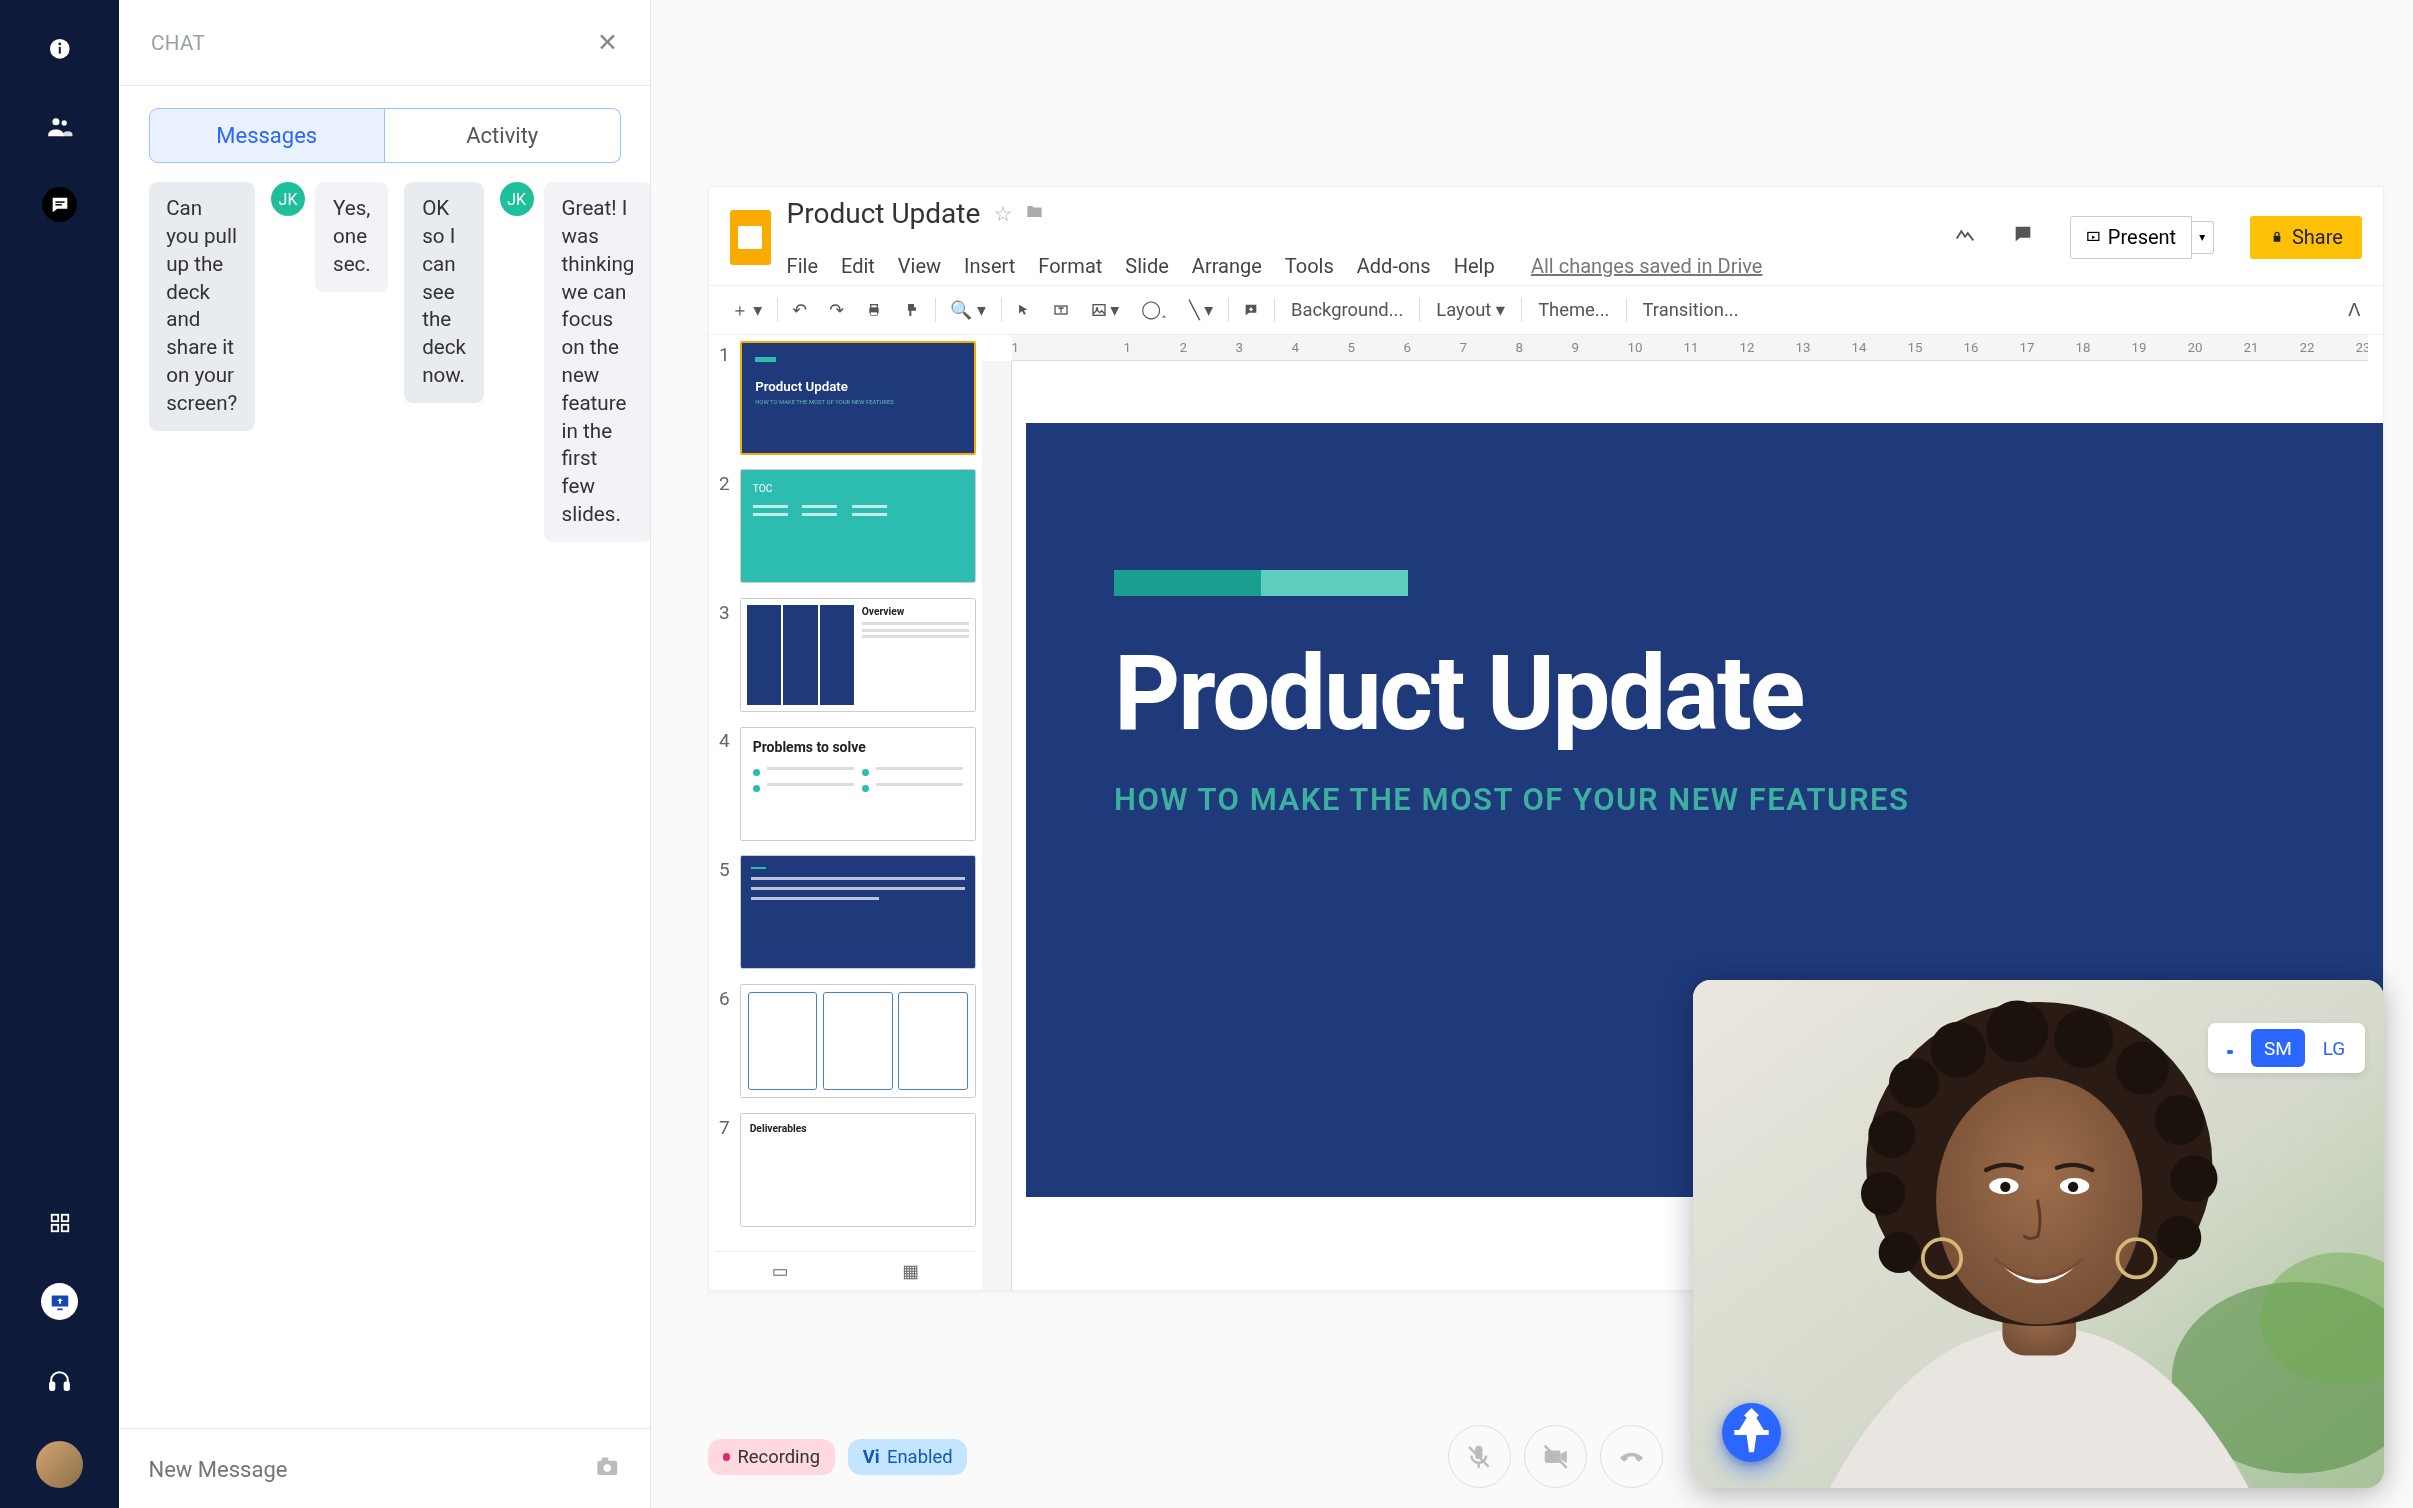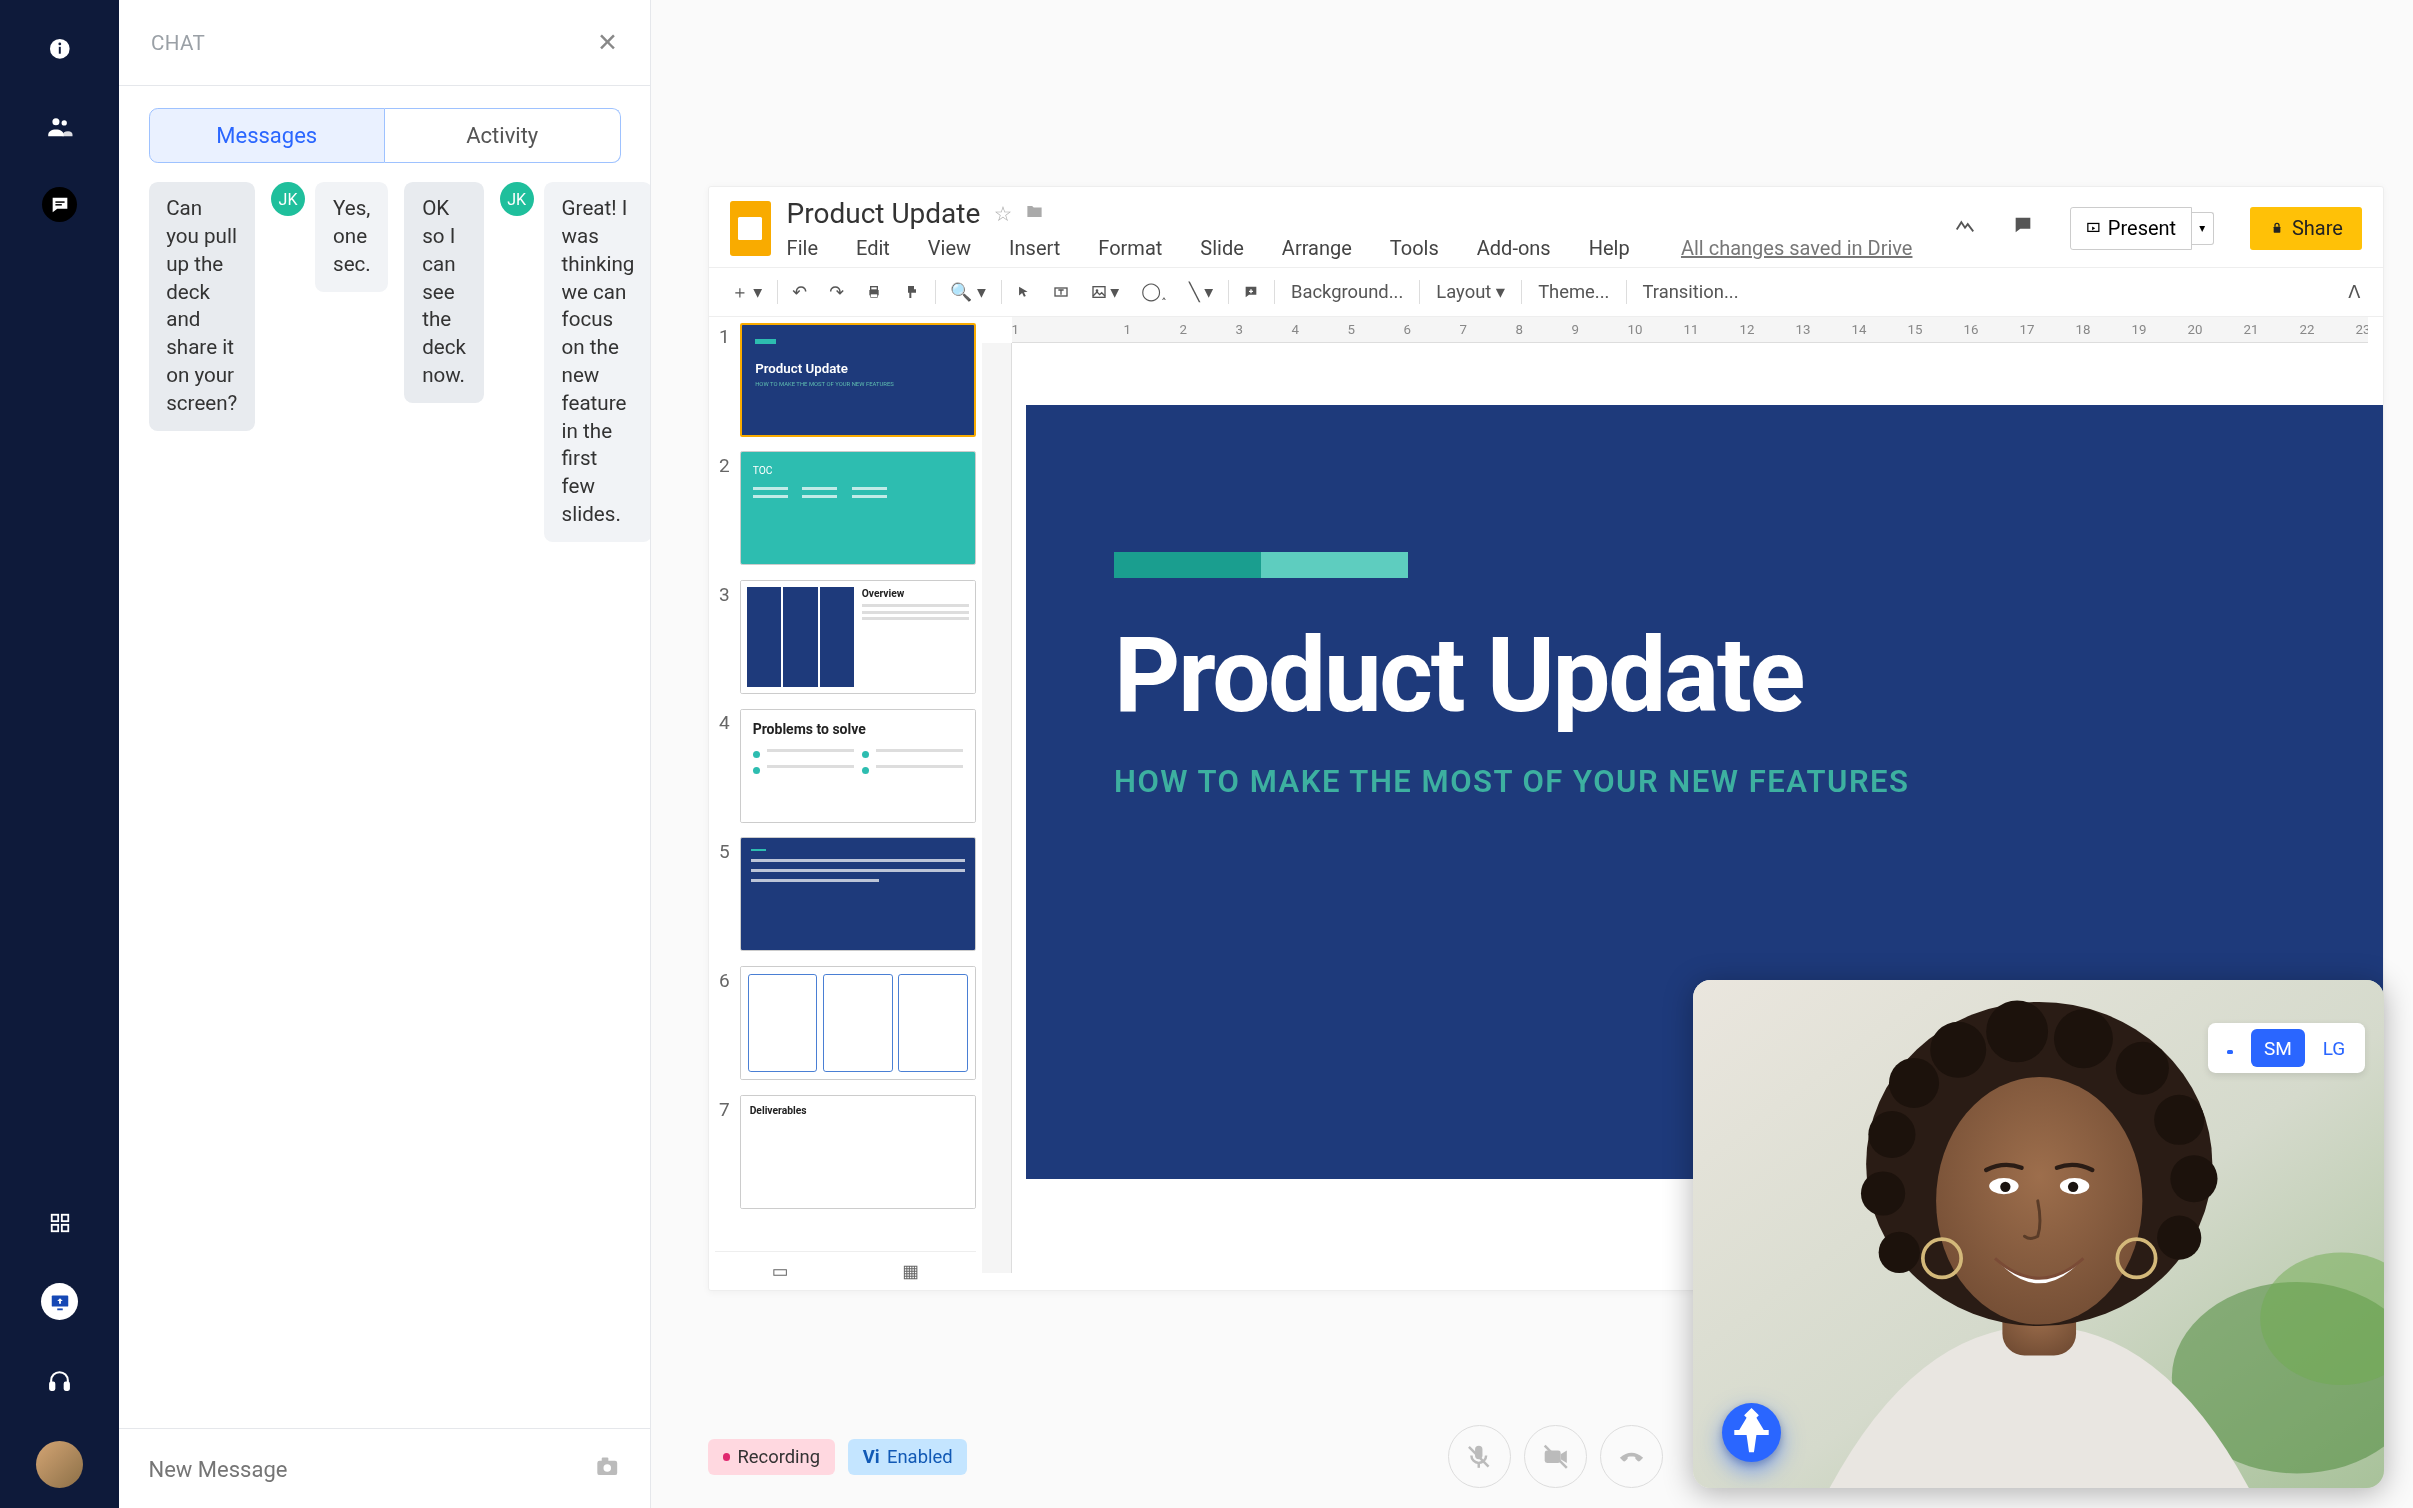--- a/index.html
+++ b/index.html
@@ -47,21 +47,21 @@
 .slides{position:absolute;left:57px;top:186px;right:29.5px;height:1105px;background:#fff;border:0.7px solid #eee;box-shadow:0 1.5px 7.4px rgba(0,0,0,.04);border-radius:2.9px;overflow:hidden}
 
 
 .sl-title{display:flex;align-items:center;padding:10.3px 20.6px 0;gap:16px}
 .sl-logo{width:41px;height:55px;background:#f9ab00;border-radius:2.9px;position:relative;flex:none}
 .sl-logo::after{content:'';position:absolute;left:8.8px;right:8.8px;top:16px;bottom:16px;background:#fff;border-radius:1.5px}
 .sl-tcol{display:flex;flex-direction:column;gap:4.4px}
 .sl-tcol h1{font-size:28px;font-weight:400;color:#333}
 .sl-trow{display:flex;align-items:center;gap:13.3px}
 .sl-star,.sl-folder{color:#aaa;font-size:20.6px}
-.sl-menus{display:flex;gap:38px;font-size:20px;color:#444;margin-top:1px}
+.sl-menus{display:flex;gap:23px;font-size:20px;color:#444;margin-top:19px}
 .sl-menus span{cursor:pointer}
 .sl-save{color:#777;text-decoration:underline;font-size:20px;margin-left:13.3px}
 .sl-right{margin-left:auto;display:flex;align-items:center;gap:36px}
 .sl-right .ic{color:#555;font-size:23.6px}
 .sl-present{display:flex;align-items:center}
 .sl-present .btn{border:0.7px solid #ccc;padding:8.8px 14.7px;font-size:20px;display:flex;align-items:center;gap:7.4px;border-radius:2.9px 0 0 2.9px;cursor:pointer}
 .sl-present .dd{border:0.7px solid #ccc;border-left:none;padding:8.8px 7.4px;border-radius:0 2.9px 2.9px 0;cursor:pointer}
 .sl-share{background:#ffc107;color:#222;padding:9.6px 19px;border-radius:2.9px;font-size:20px;display:flex;align-items:center;gap:7.4px;cursor:pointer}
 
 
@@ -115,21 +115,21 @@
 .ruler-v{position:absolute;top:26.5px;bottom:0;left:0;width:29.5px;background:#f5f5f5;border-right:0.7px solid #ddd;font-size:13.3px;color:#888}
 .canvas{position:absolute;top:88px;left:44px;right:0;height:774px;background:#1e3a7b;padding:147px 88px}
 .canvas .acc-bar{display:flex;margin-bottom:37px}
 .canvas .acc-bar .a1{width:147px;height:26.5px;background:#1a9e8f}
 .canvas .acc-bar .a2{width:147px;height:26.5px;background:#5ecdbf}
 .canvas h1{color:#fff;font-size:103px;font-weight:700;letter-spacing:-2.2px}
 .canvas p{color:#3db0a0;font-size:31px;font-weight:600;letter-spacing:1.5px;margin-top:26.5px}
 
 
 .bottom-ctrls{position:absolute;left:57px;right:29.5px;bottom:20.6px;display:flex;align-items:center;gap:13.3px}
-.chip{padding:7.4px 14.7px;border-radius:6px;font-size:18.4px;display:flex;align-items:center;gap:7.4px}
+.chip{padding:7.4px 14.7px;border-radius:13px;font-size:18.4px;display:flex;align-items:center;gap:7.4px}
 .chip.rec{background:#ffd8e0;color:#333}
 .chip.rec .d{width:7.4px;height:7.4px;border-radius:50%;background:#e0286f}
 .chip.vi{background:#c4e5ff;color:#1159b5}
 .chip.vi b{font-weight:700}
 .bottom-ctrls .grow{flex:1}
 .circ-btn{width:63px;height:63px;border-radius:50%;border:1.5px solid #ddd;display:flex;align-items:center;justify-content:center;color:#bbb;font-size:29.5px;cursor:pointer}
 
 
 .pip{position:absolute;right:29.5px;bottom:20.6px;width:691px;height:508px;background:linear-gradient(120deg,#e8e4dc 0%,#c8d4c0 100%);border-radius:17.7px;box-shadow:0 4.4px 29.5px rgba(0,0,0,.3);overflow:hidden}
 .pip svg{position:absolute;inset:0;width:100%;height:100%}

